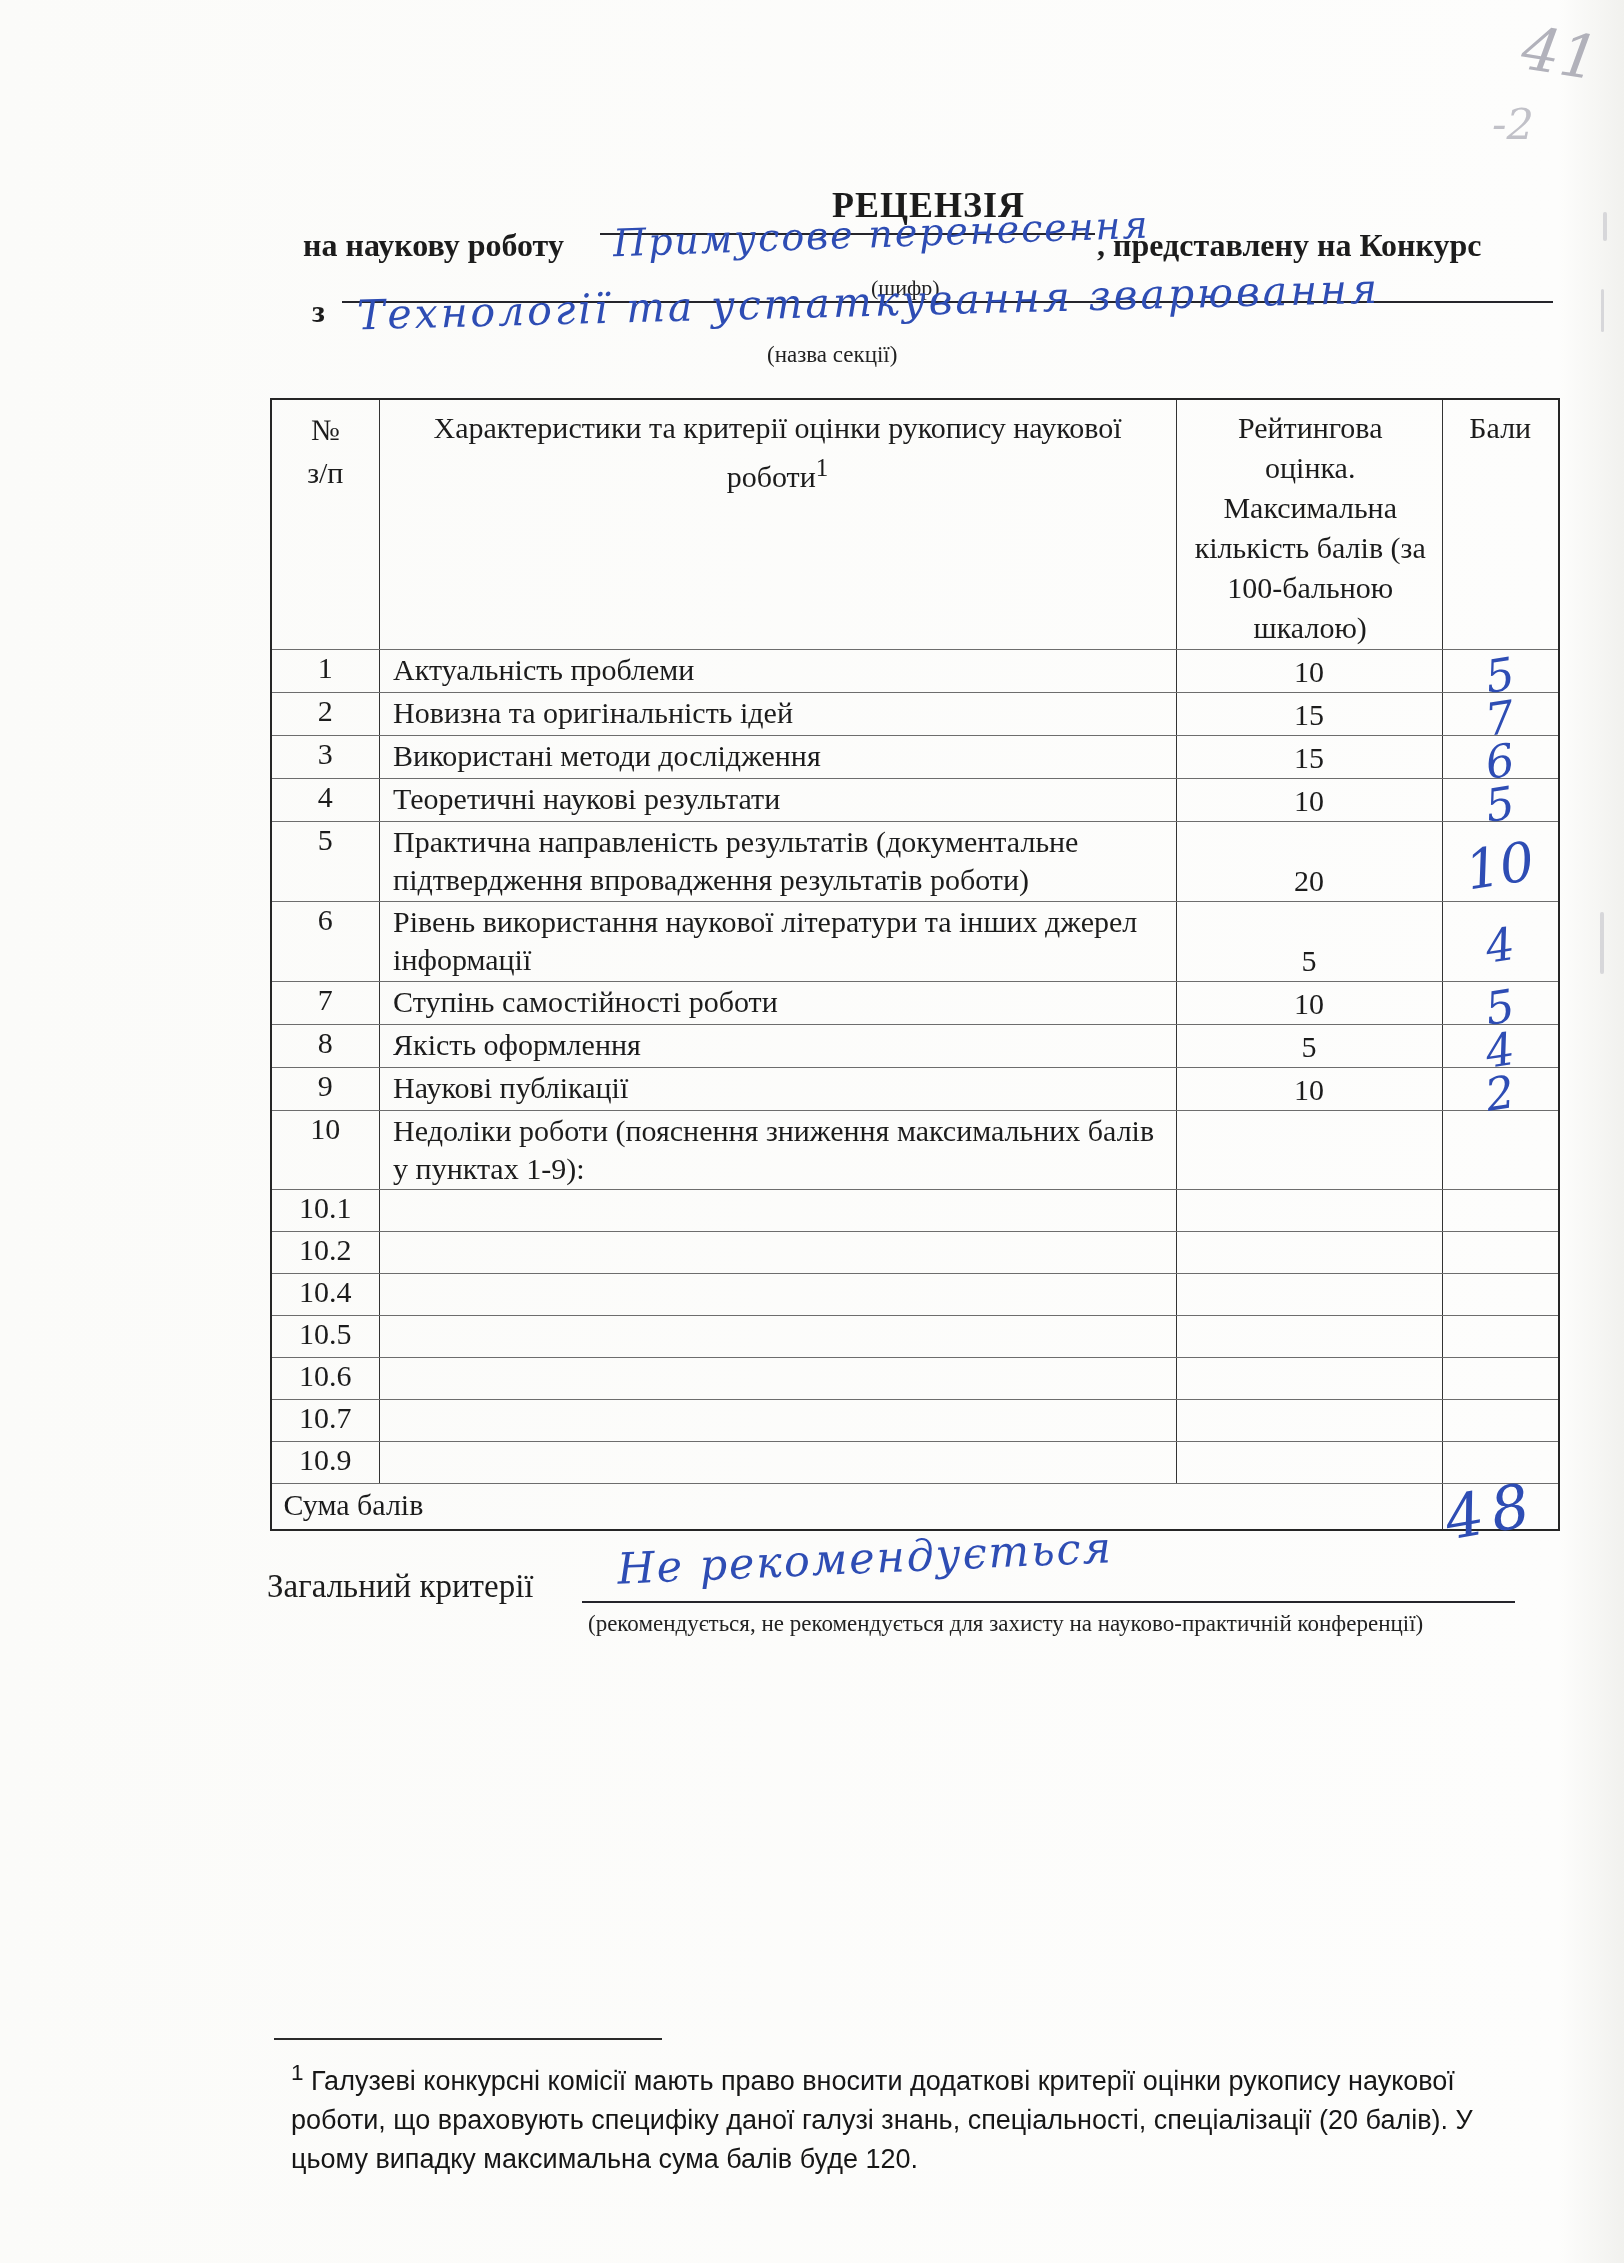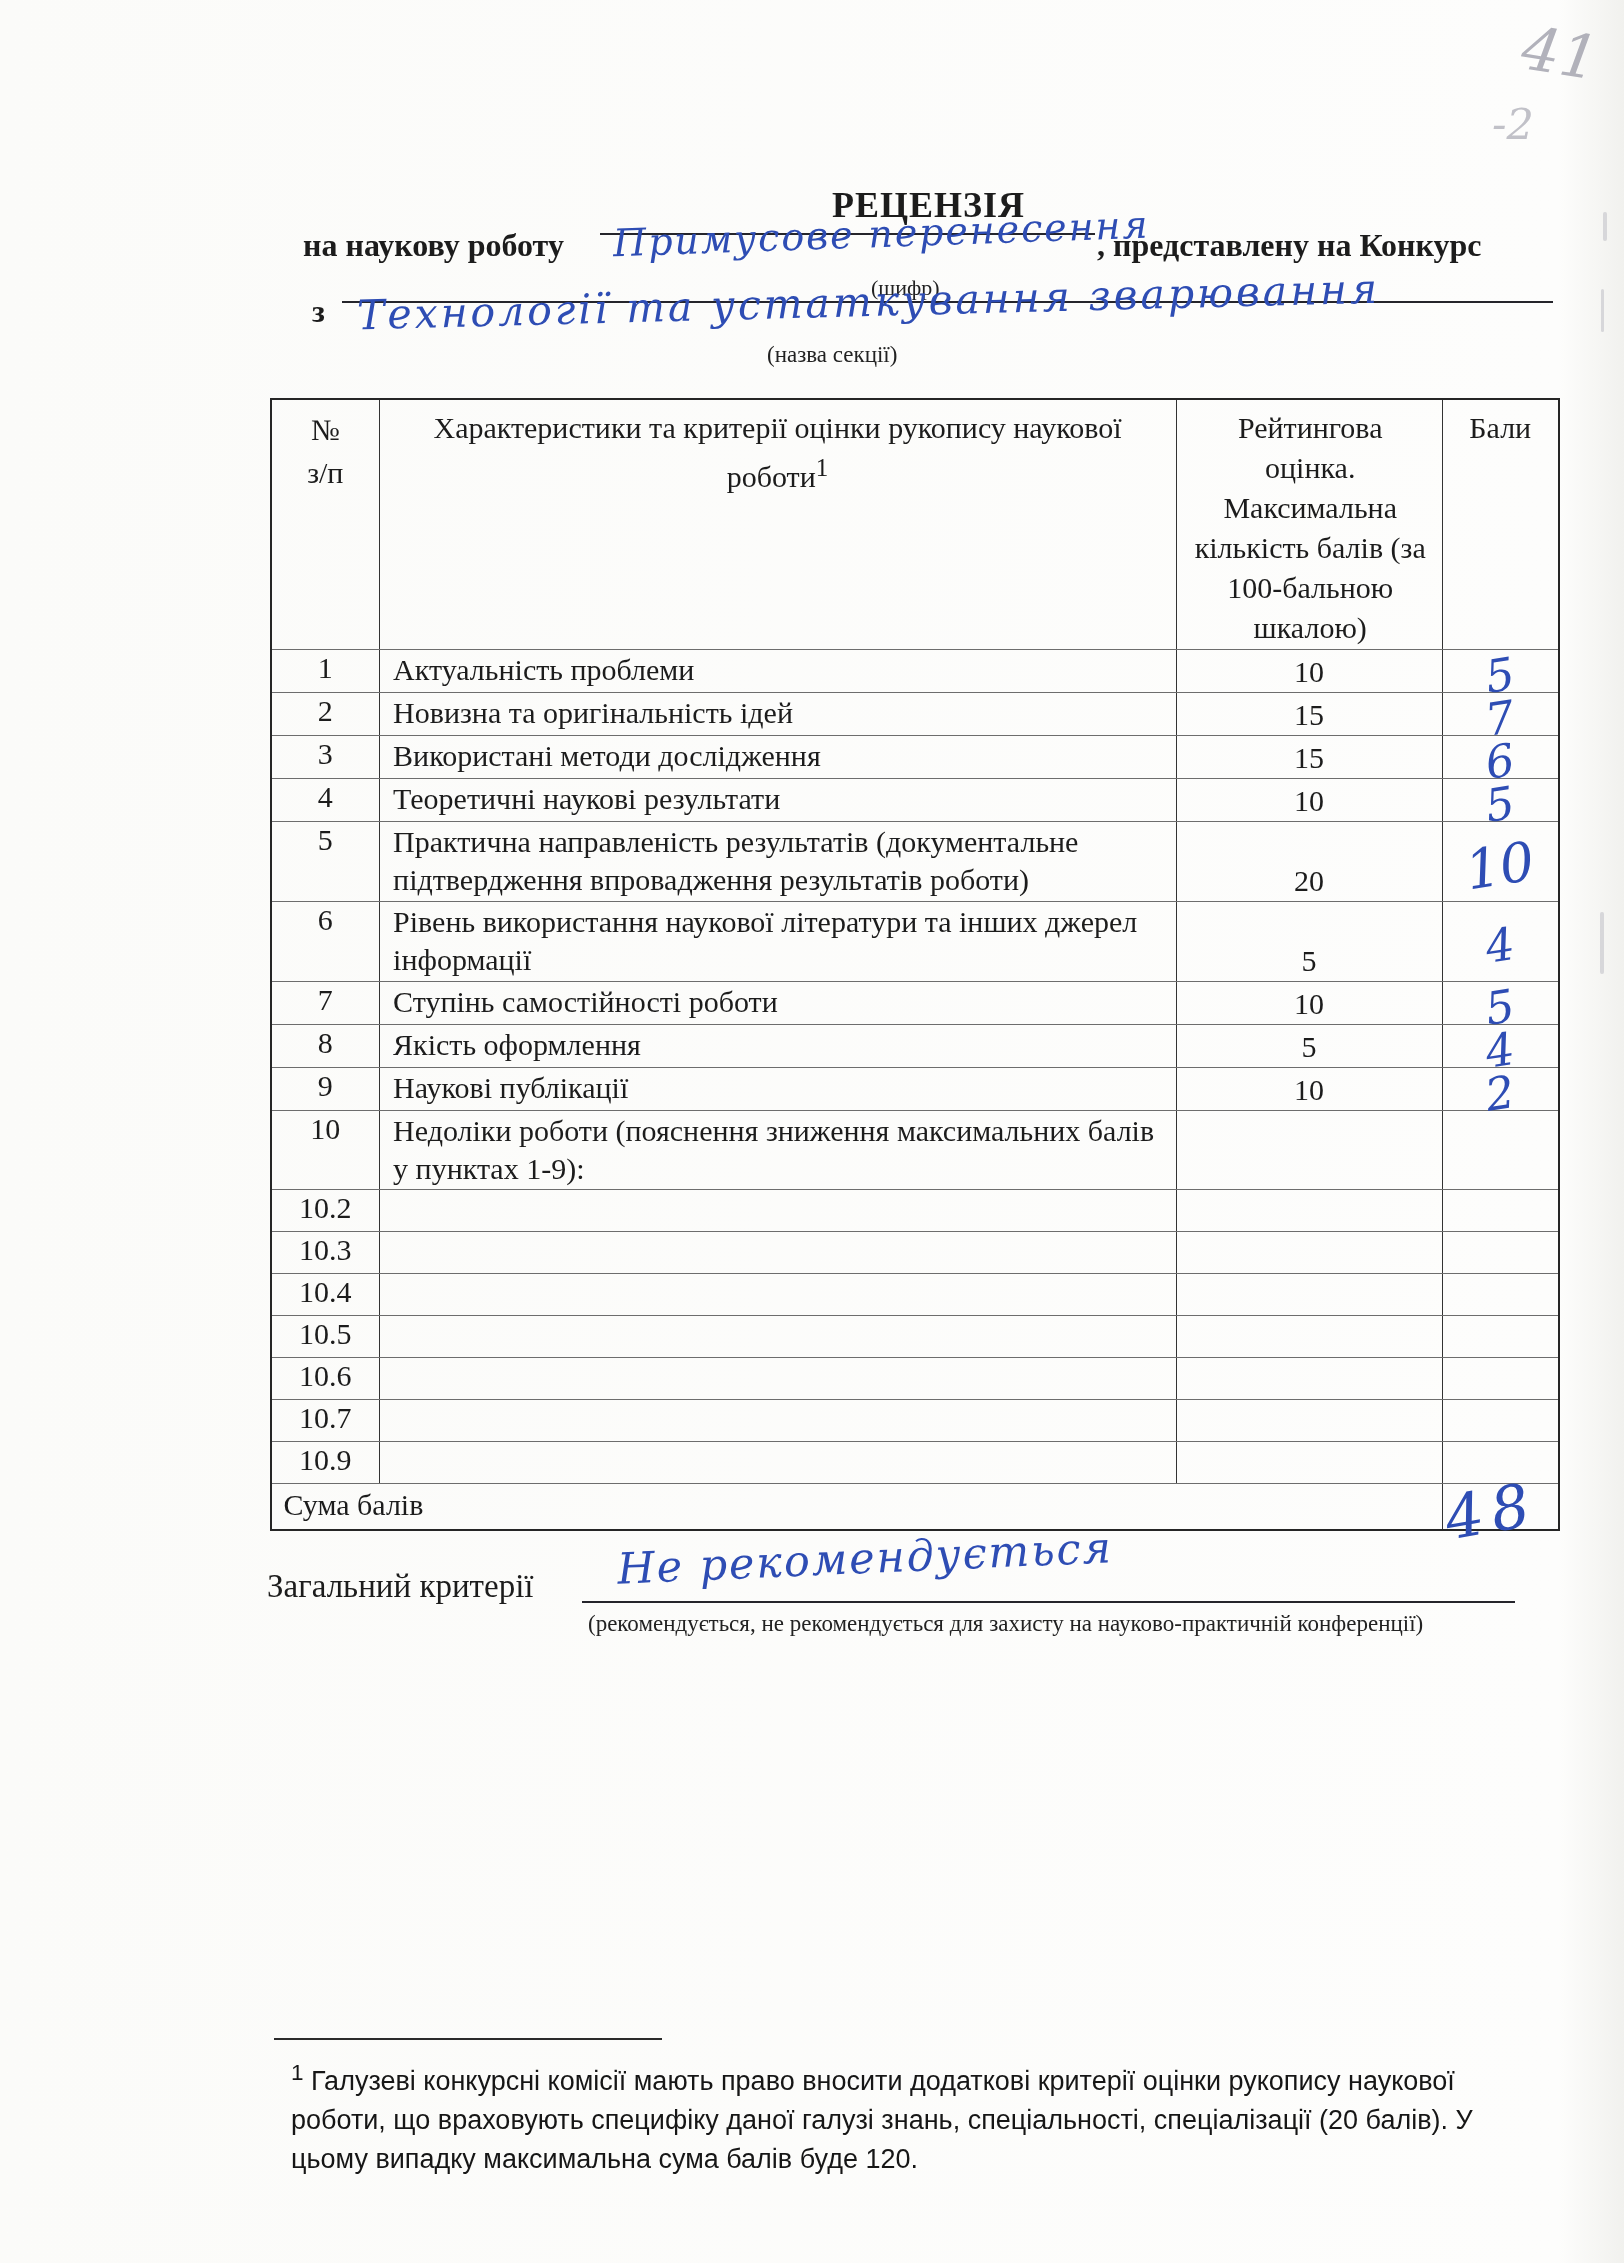--- a/index.html
+++ b/index.html
@@ -209,38 +209,38 @@
 
     <tr>
       <td class="c-num">10</td>
       <td class="c-text">Недоліки роботи (пояснення зниження максимальних балів у пунктах 1-9):</td>
       <td class="c-max"></td>
       <td class="c-score">
         
       </td>
     </tr>
 
+    <tr class="sub-row">
+      <td class="c-num">10.1</td>
+      <td class="c-text"></td>
+      <td class="c-max"></td>
+      <td class="c-score">
+        
+      </td>
+    </tr>
 
     <tr class="sub-row">
       <td class="c-num">10.2</td>
       <td class="c-text"></td>
       <td class="c-max"></td>
       <td class="c-score">
         
       </td>
     </tr>
 
-    <tr class="sub-row">
-      <td class="c-num">10.3</td>
-      <td class="c-text"></td>
-      <td class="c-max"></td>
-      <td class="c-score">
-        
-      </td>
-    </tr>
 
     <tr class="sub-row">
       <td class="c-num">10.4</td>
       <td class="c-text"></td>
       <td class="c-max"></td>
       <td class="c-score">
         
       </td>
     </tr>
 

